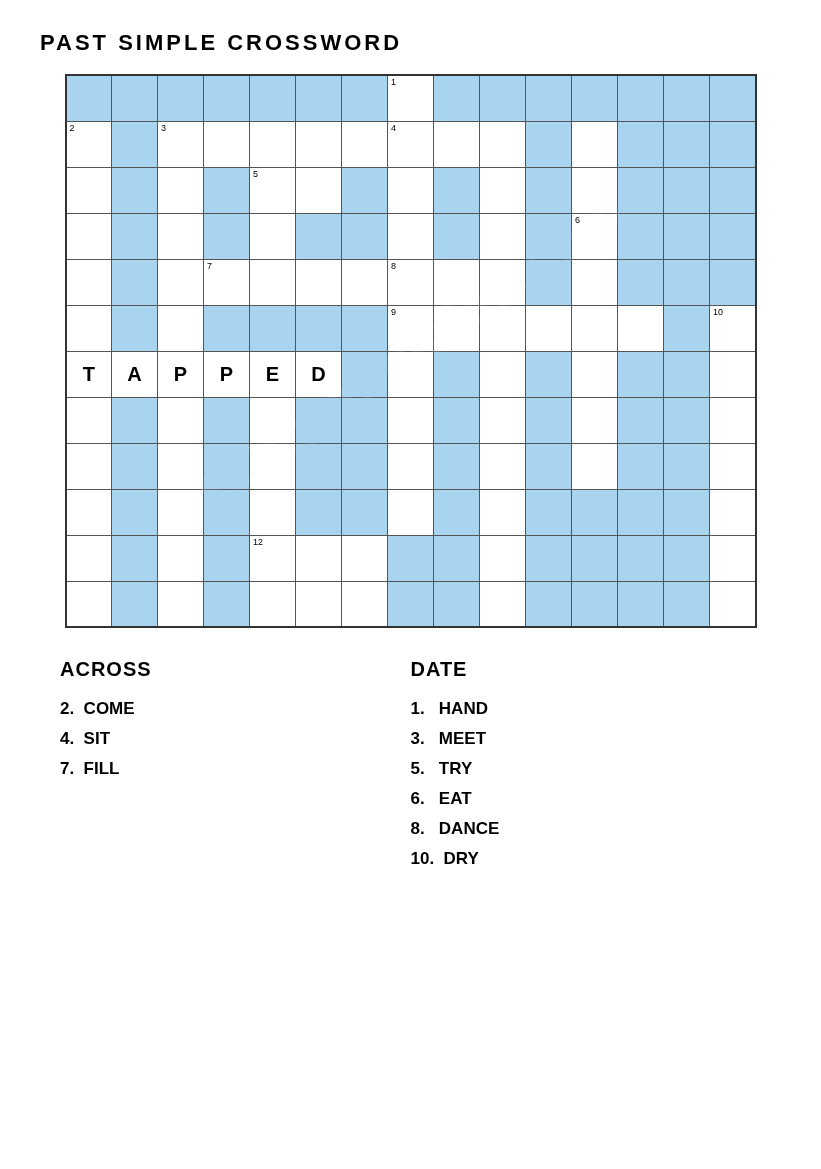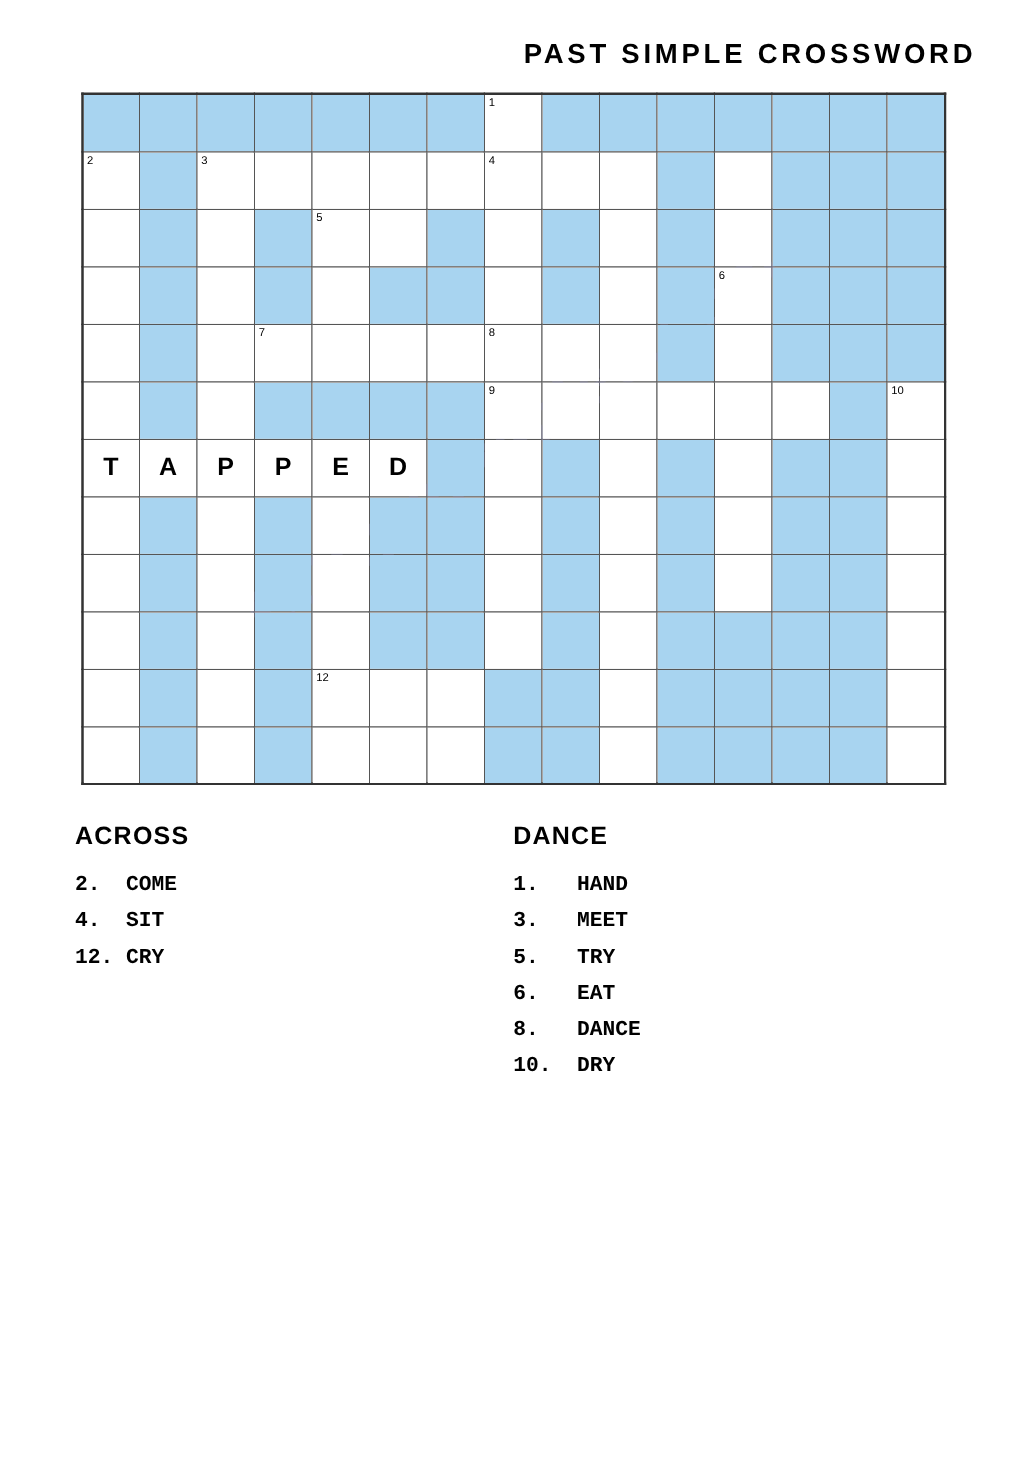--- a/index.html
+++ b/index.html
@@ -6,21 +6,21 @@
 
     body {
       background: #ffffff;
       font-family: Arial, sans-serif;
       width: 821px;
       min-height: 1169px;
       padding: 30px 40px;
     }
 
     .page-title {
-      text-align: right;
+      text-align: left;
       font-size: 22px;
       font-weight: bold;
       letter-spacing: 3px;
       margin-bottom: 18px;
       font-family: Arial, sans-serif;
     }
 
     .crossword-wrapper {
       display: flex;
       justify-content: center;
@@ -76,21 +76,21 @@
       font-size: 20px;
       font-weight: bold;
       margin-bottom: 18px;
       letter-spacing: 1px;
     }
 
     .clue-item {
       font-size: 17px;
       font-weight: bold;
       margin-bottom: 10px;
-      font-family: Liberation Mono, monospace;
+      font-family: Liberation Sans, sans-serif;
     }
 
     .watermark {
       position: absolute;
       top: 50%;
       left: 50%;
       transform: translate(-50%, -50%) rotate(-35deg);
       font-size: 52px;
       color: rgba(150, 150, 200, 0.25);
       font-weight: bold;
@@ -357,25 +357,25 @@
       </tbody>
     </table>
   </div>
 </div>
 
 <div class="clues-section">
   <div class="clues-col">
     <div class="clues-heading">ACROSS</div>
     <div class="clue-item">2.&nbsp;&nbsp;COME</div>
     <div class="clue-item">4.&nbsp;&nbsp;SIT</div>
-    <div class="clue-item">12. CRY</div>
+    <div class="clue-item">7.&nbsp;&nbsp;FILL</div>
   </div>
 
   <div class="clues-col">
-    <div class="clues-heading">DANCE</div>
+    <div class="clues-heading">DATE</div>
     <div class="clue-item">1.&nbsp;&nbsp;&nbsp;HAND</div>
     <div class="clue-item">3.&nbsp;&nbsp;&nbsp;MEET</div>
     <div class="clue-item">5.&nbsp;&nbsp;&nbsp;TRY</div>
     <div class="clue-item">6.&nbsp;&nbsp;&nbsp;EAT</div>
     <div class="clue-item">8.&nbsp;&nbsp;&nbsp;DANCE</div>
     <div class="clue-item">10.&nbsp;&nbsp;DRY</div>
   </div>
 </div>
 
 </body></html>

